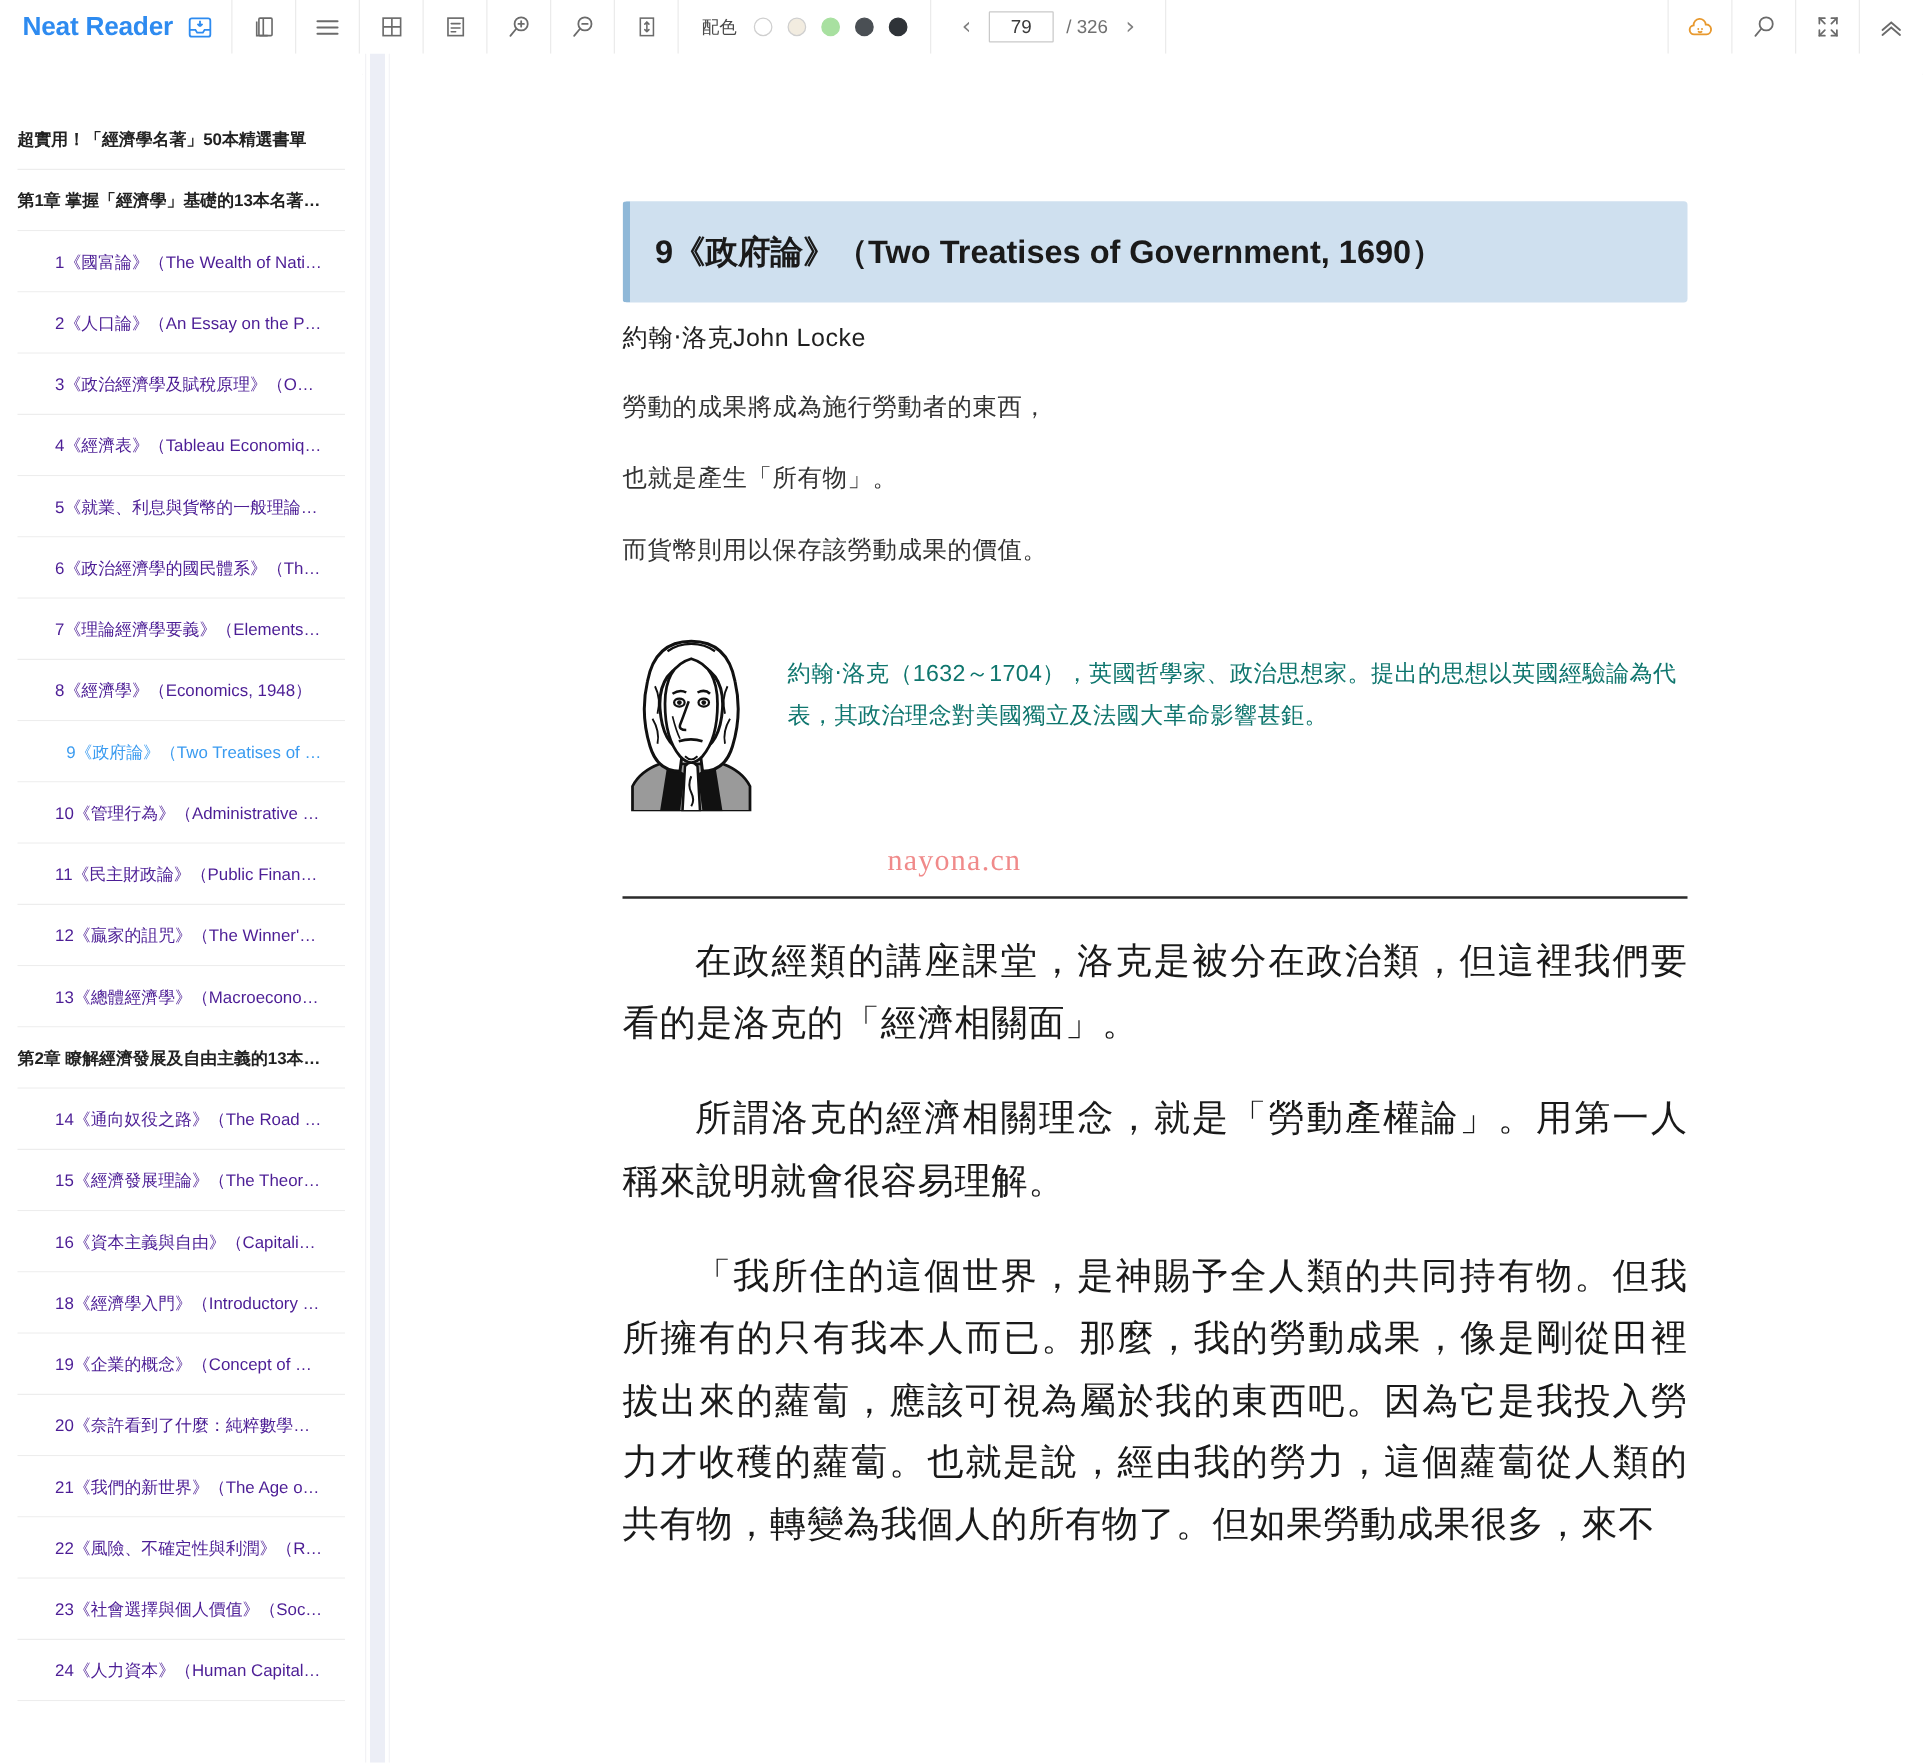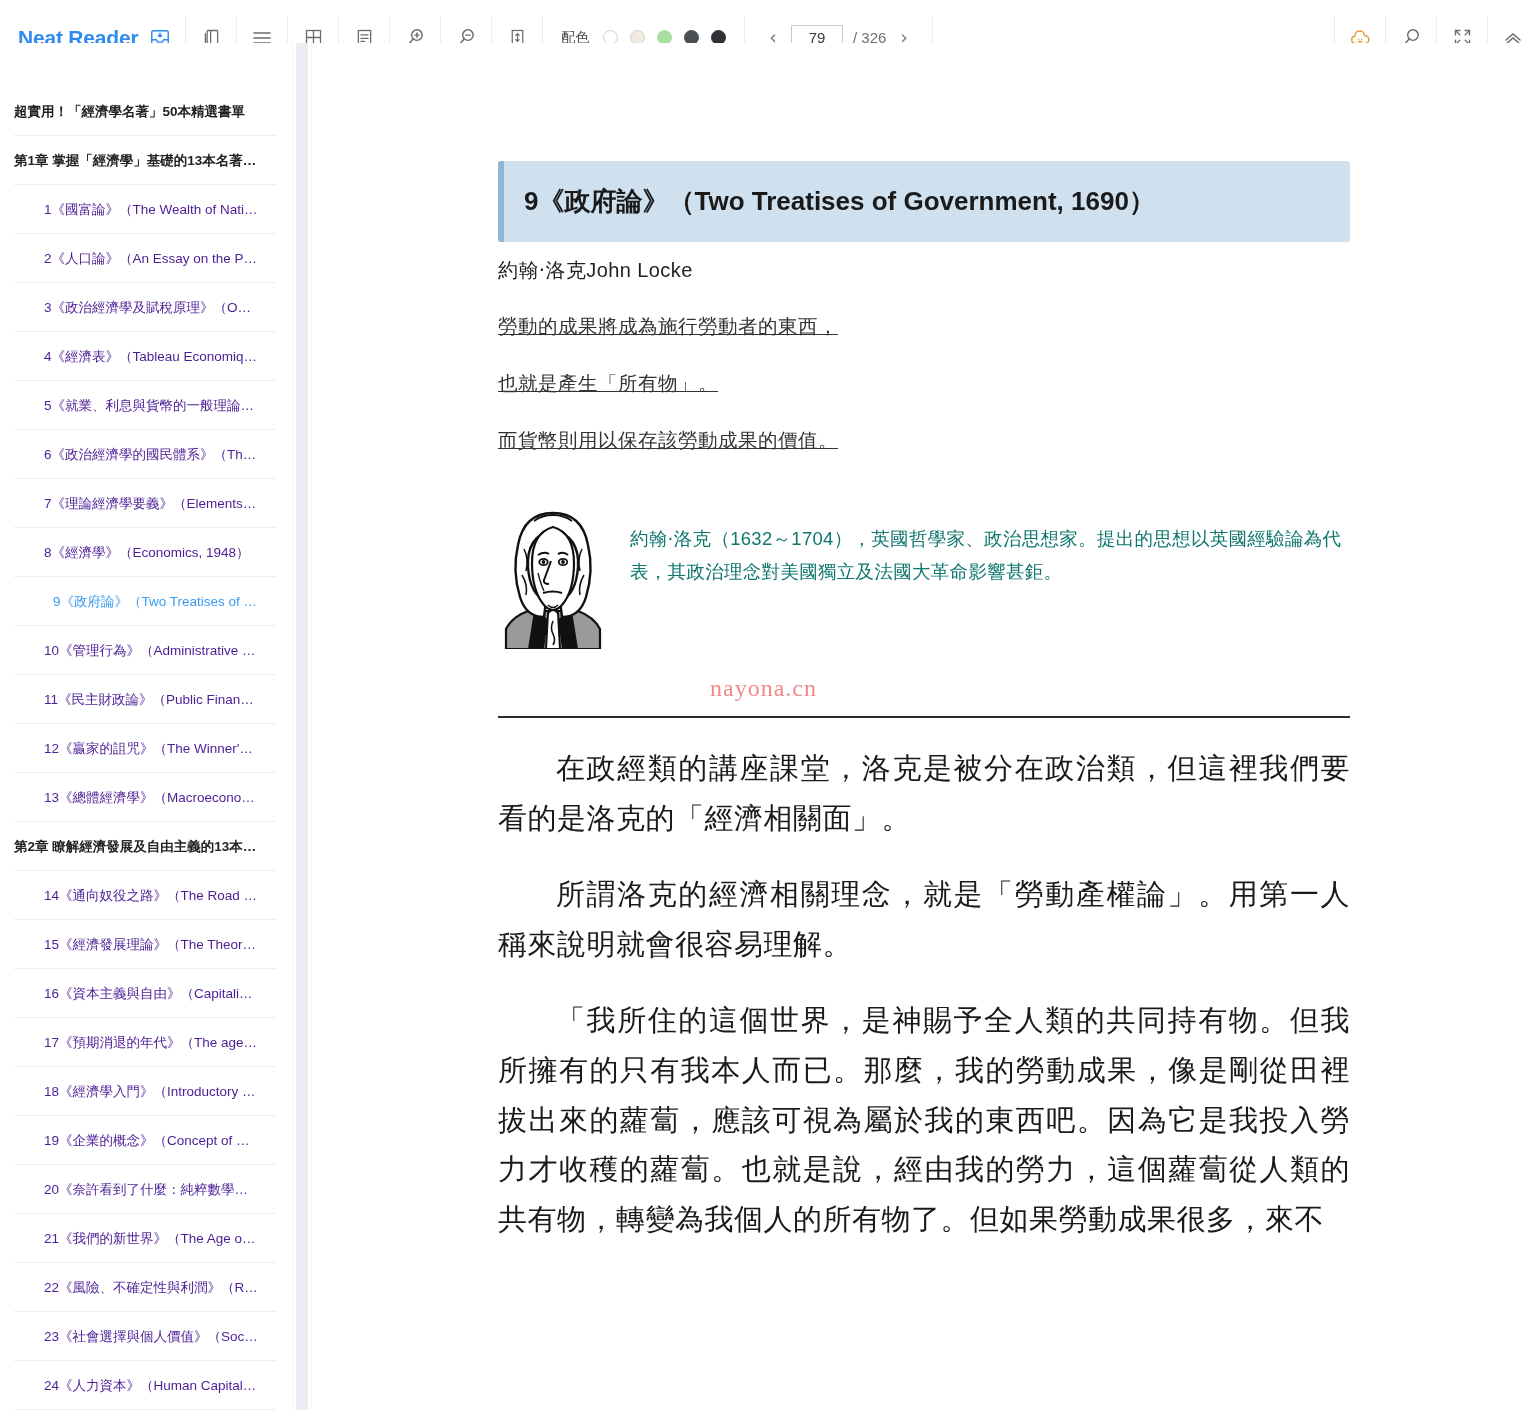--- a/index.html
+++ b/index.html
@@ -9,21 +9,21 @@
     font-family: "Liberation Sans", "DejaVu Sans", sans-serif;
     overflow: hidden;
   }
 
   
   #toolbar {
     position: absolute; top: 0; left: 0;
     width: 1538px; height: 60px;
     background: #ffffff;
     border-bottom: 1px solid #e9e9e9;
-    display: flex; align-items: flex-end;
+    display: flex; align-items: flex-start;
   }
   .tb-sep { width: 1px; height: 43px; background: #ebebeb; flex: none; }
   .tb-btn {
     width: 50px; height: 43px;
     display: flex; align-items: center; justify-content: center;
     flex: none; cursor: pointer;
   }
   .brand {
     display: flex; align-items: center;
     padding-left: 18px; padding-right: 14px;
@@ -122,21 +122,21 @@
     line-height: 1.25;
     border-radius: 3px;
     margin-bottom: 15px;
   }
   .author-line {
     font-size: 20px; font-weight: normal; color: #1f1f1f;
     margin-bottom: 28px; letter-spacing: 0.4px;
   }
   .lead-line {
     font-size: 19.5px; color: #333; line-height: 1.5;
-    margin-bottom: 28px; letter-spacing: 0.5px; text-decoration: underline;
+    margin-bottom: 28px; letter-spacing: 0.5px;
   }
   .bio-block {
     display: flex; align-items: flex-start; gap: 22px;
     margin-top: 46px;
   }
   .portrait { width: 110px; flex: none; }
   .bio-text {
     font-size: 18.5px; color: #0f766e; line-height: 1.78;
     letter-spacing: 0.3px; padding-top: 22px;
   }
@@ -342,23 +342,20 @@
       <div class="toc-item lvl2">
         <span class="toc-label">14《通向奴役之路》（The Road …</span>
       </div>
       <div class="toc-item lvl2">
         <span class="toc-label">15《經濟發展理論》（The Theor…</span>
       </div>
       <div class="toc-item lvl2">
         <span class="toc-label">16《資本主義與自由》（Capitali…</span>
       </div>
       <div class="toc-item lvl2">
-        <span class="toc-label">17《預期消退的年代》（The age…</span>
-      </div>
-      <div class="toc-item lvl2">
         <span class="toc-label">18《經濟學入門》（Introductory …</span>
       </div>
       <div class="toc-item lvl2">
         <span class="toc-label">19《企業的概念》（Concept of …</span>
       </div>
       <div class="toc-item lvl2">
         <span class="toc-label">20《奈許看到了什麼：純粹數學…</span>
       </div>
       <div class="toc-item lvl2">
         <span class="toc-label">21《我們的新世界》（The Age o…</span>

